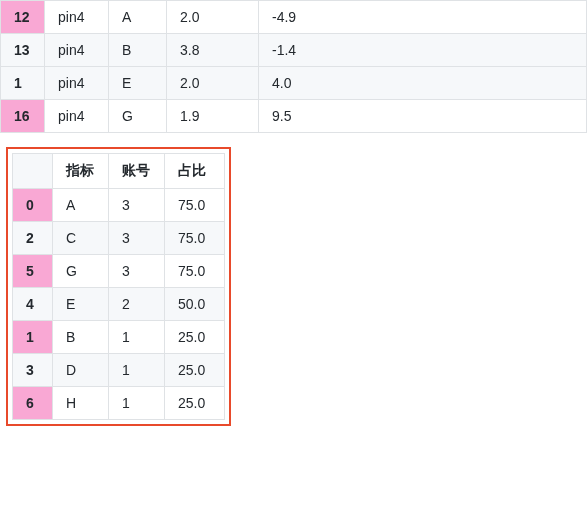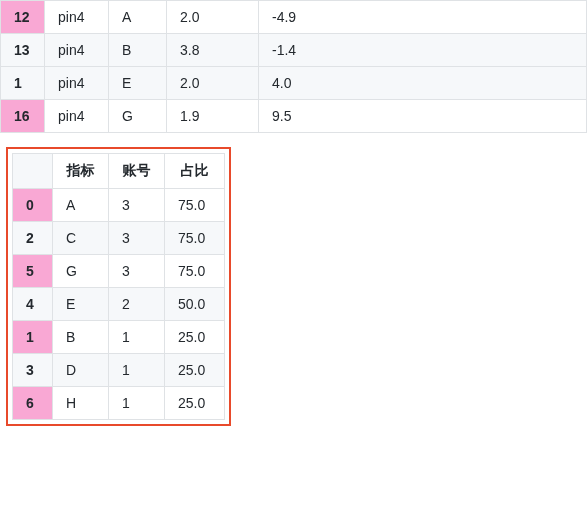--- a/index.html
+++ b/index.html
@@ -47,21 +47,21 @@
   .table2-wrap {
     display: inline-block;
     border: 2px solid #e84a2b;
     padding: 4px;
     margin: 2px 0 8px 6px;
   }
   .table2 th:nth-child(1), .table2 td:nth-child(1) { width: 40px; }
   .table2 th:nth-child(2), .table2 td:nth-child(2) { width: 56px; }
   .table2 th:nth-child(3), .table2 td:nth-child(3) { width: 56px; }
   .table2 th:nth-child(4), .table2 td:nth-child(4) { width: 60px; margin-left: 36px; }
-  .table2 thead th { background:#fff;text-align:center; }
+  .table2 thead th { background:#fff; }
   .table2 thead th:first-child { background:#f6f8fa; }
 </style>
 </head>
 <body>
 
 
 
 <div class="table1-wrap">
   <table class="table1">
     <tbody>

